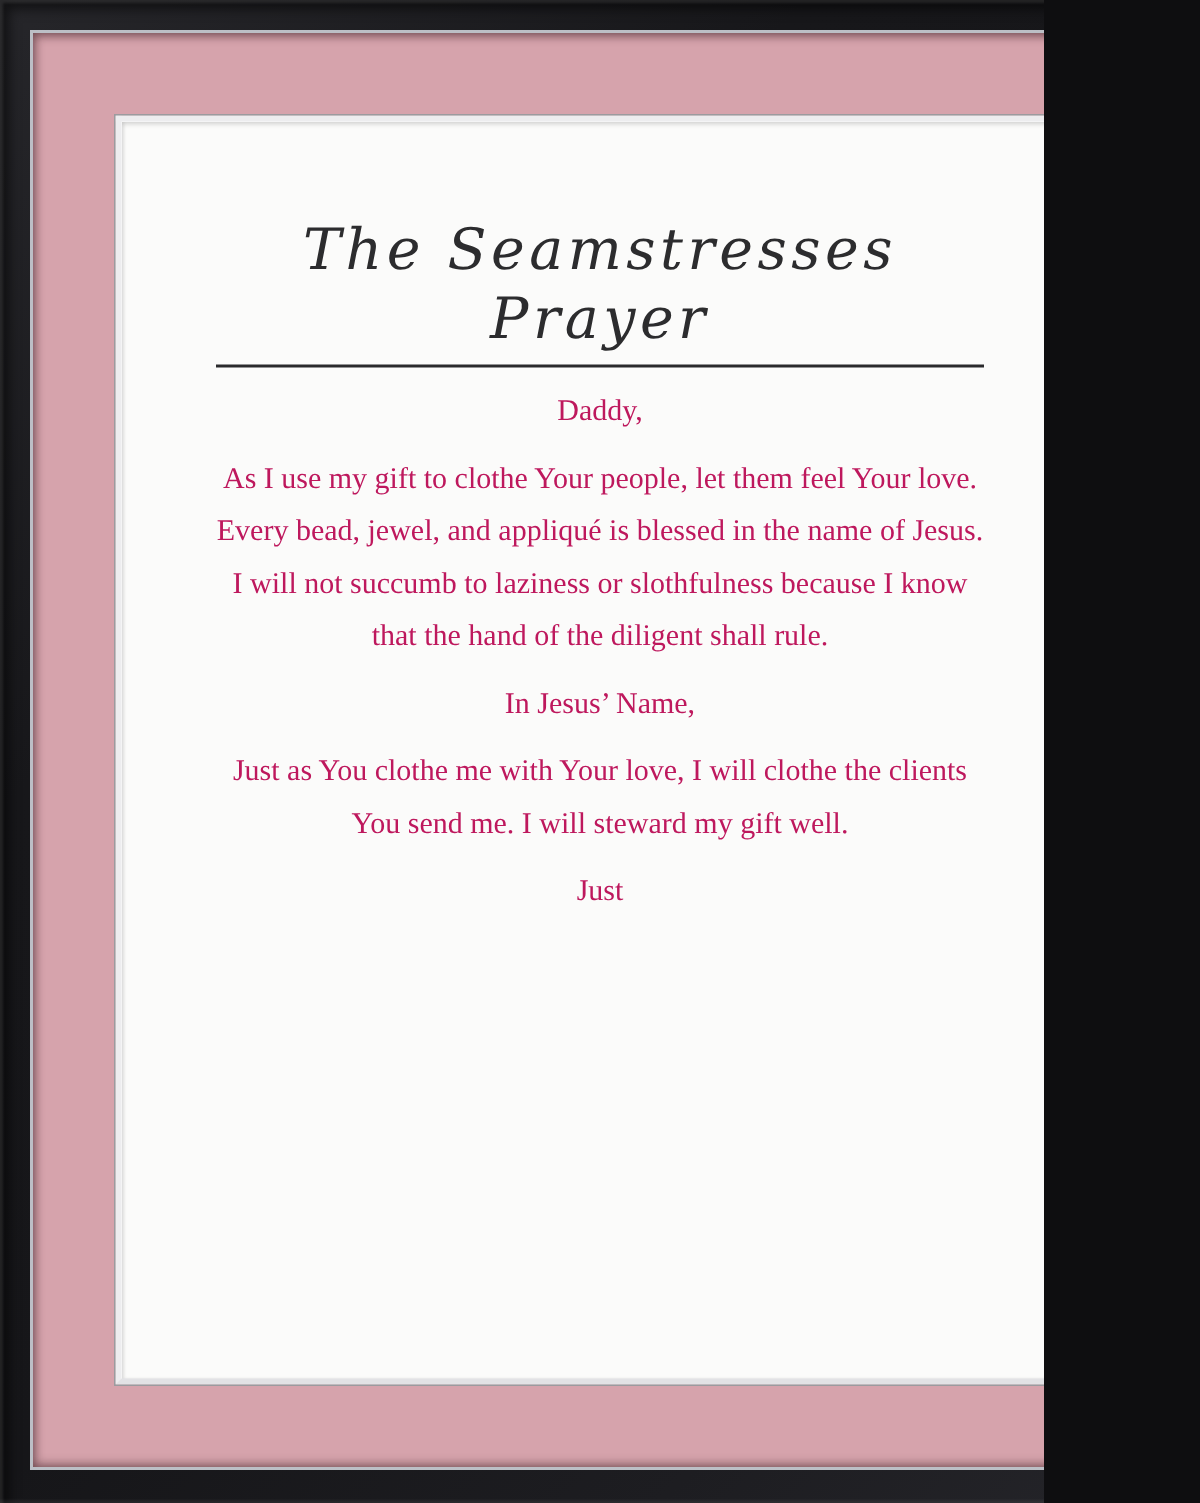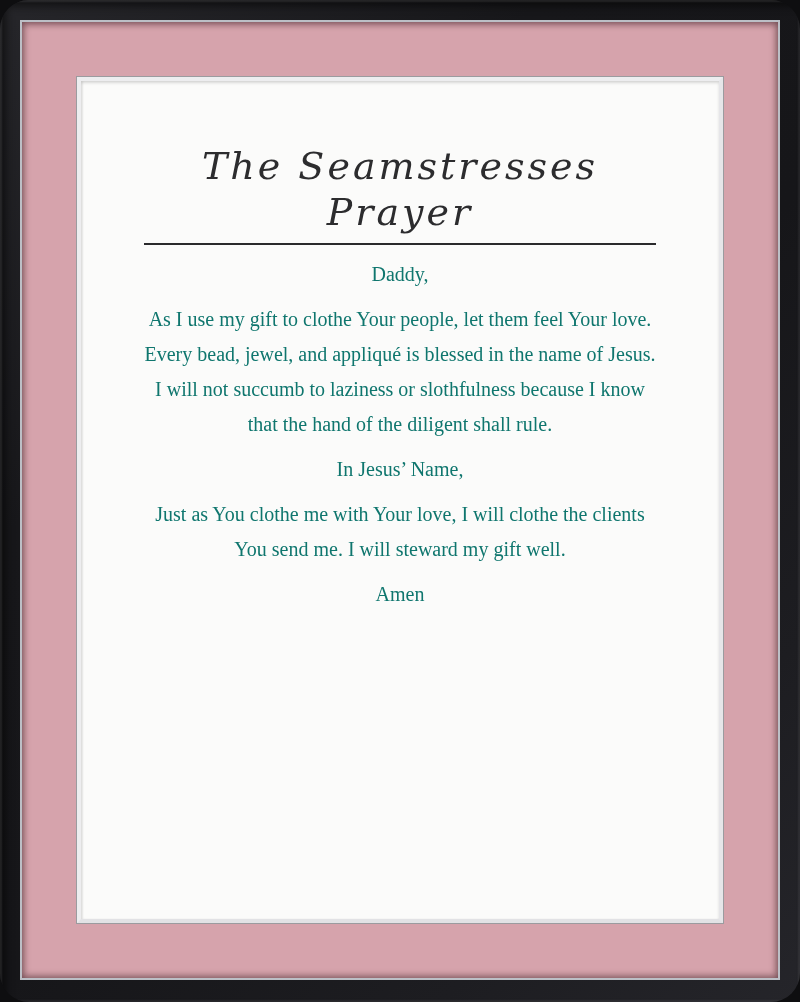--- a/index.html
+++ b/index.html
@@ -1,25 +1,24 @@
 <!DOCTYPE html>
 <html><head>
 <meta charset="utf-8">
 <style>
   html, body {
     margin: 0;
     padding: 0;
     background: #0e0e10;
   }
   .stage {
-    width: 800px;
+    width: 696px;
     height: 1002px;
     position: relative;
     overflow: hidden;
-    border-radius: 29px;
   }
   
   .frame {
     width: 800px;
     height: 1002px;
     box-sizing: border-box;
     padding: 20px 20px 22px 20px;
     background: linear-gradient(135deg, #26262a 0%, #17171a 30%, #161619 55%, #1d1d21 80%, #25252a 100%);
     box-shadow:
       inset 2px 2px 2px rgba(255,255,255,0.10),
@@ -65,21 +64,21 @@
     line-height: 46px;
     letter-spacing: 3px;
     color: #2c2c2e;
     border-bottom: 2px solid #2a2a2c;
     padding: 0 14px 8px 14px;
   }
   .body-text {
     font-family: "Liberation Serif", "DejaVu Serif", serif;
     font-size: 20px;
     line-height: 35px;
-    color: #0f766e;
+    color: #be185d;
   }
   .body-text p {
     margin: 10px 0;
   }
   .salutation { margin-top: 0 !important; }
 </style>
 </head>
 <body>
 
 <div class="stage">
@@ -92,19 +91,19 @@
         <div class="body-text">
           <p class="salutation">Daddy,</p>
 
           <p>As I use my gift to clothe Your people, let them feel Your love. Every bead, jewel, and appliqué is blessed in the name of Jesus. I will not succumb to laziness or slothfulness because I know that the hand of the diligent shall rule.</p>
 
 
           <p>In Jesus’ Name,</p>
 
           <p>Just as You clothe me with Your love, I will clothe the clients You send me. I will steward my gift well.</p>
 
-          <p>Amen</p>
+          <p>Just</p>
         </div>
 
       </div>
     </div>
   </div>
 </div>
 
 </body></html>

